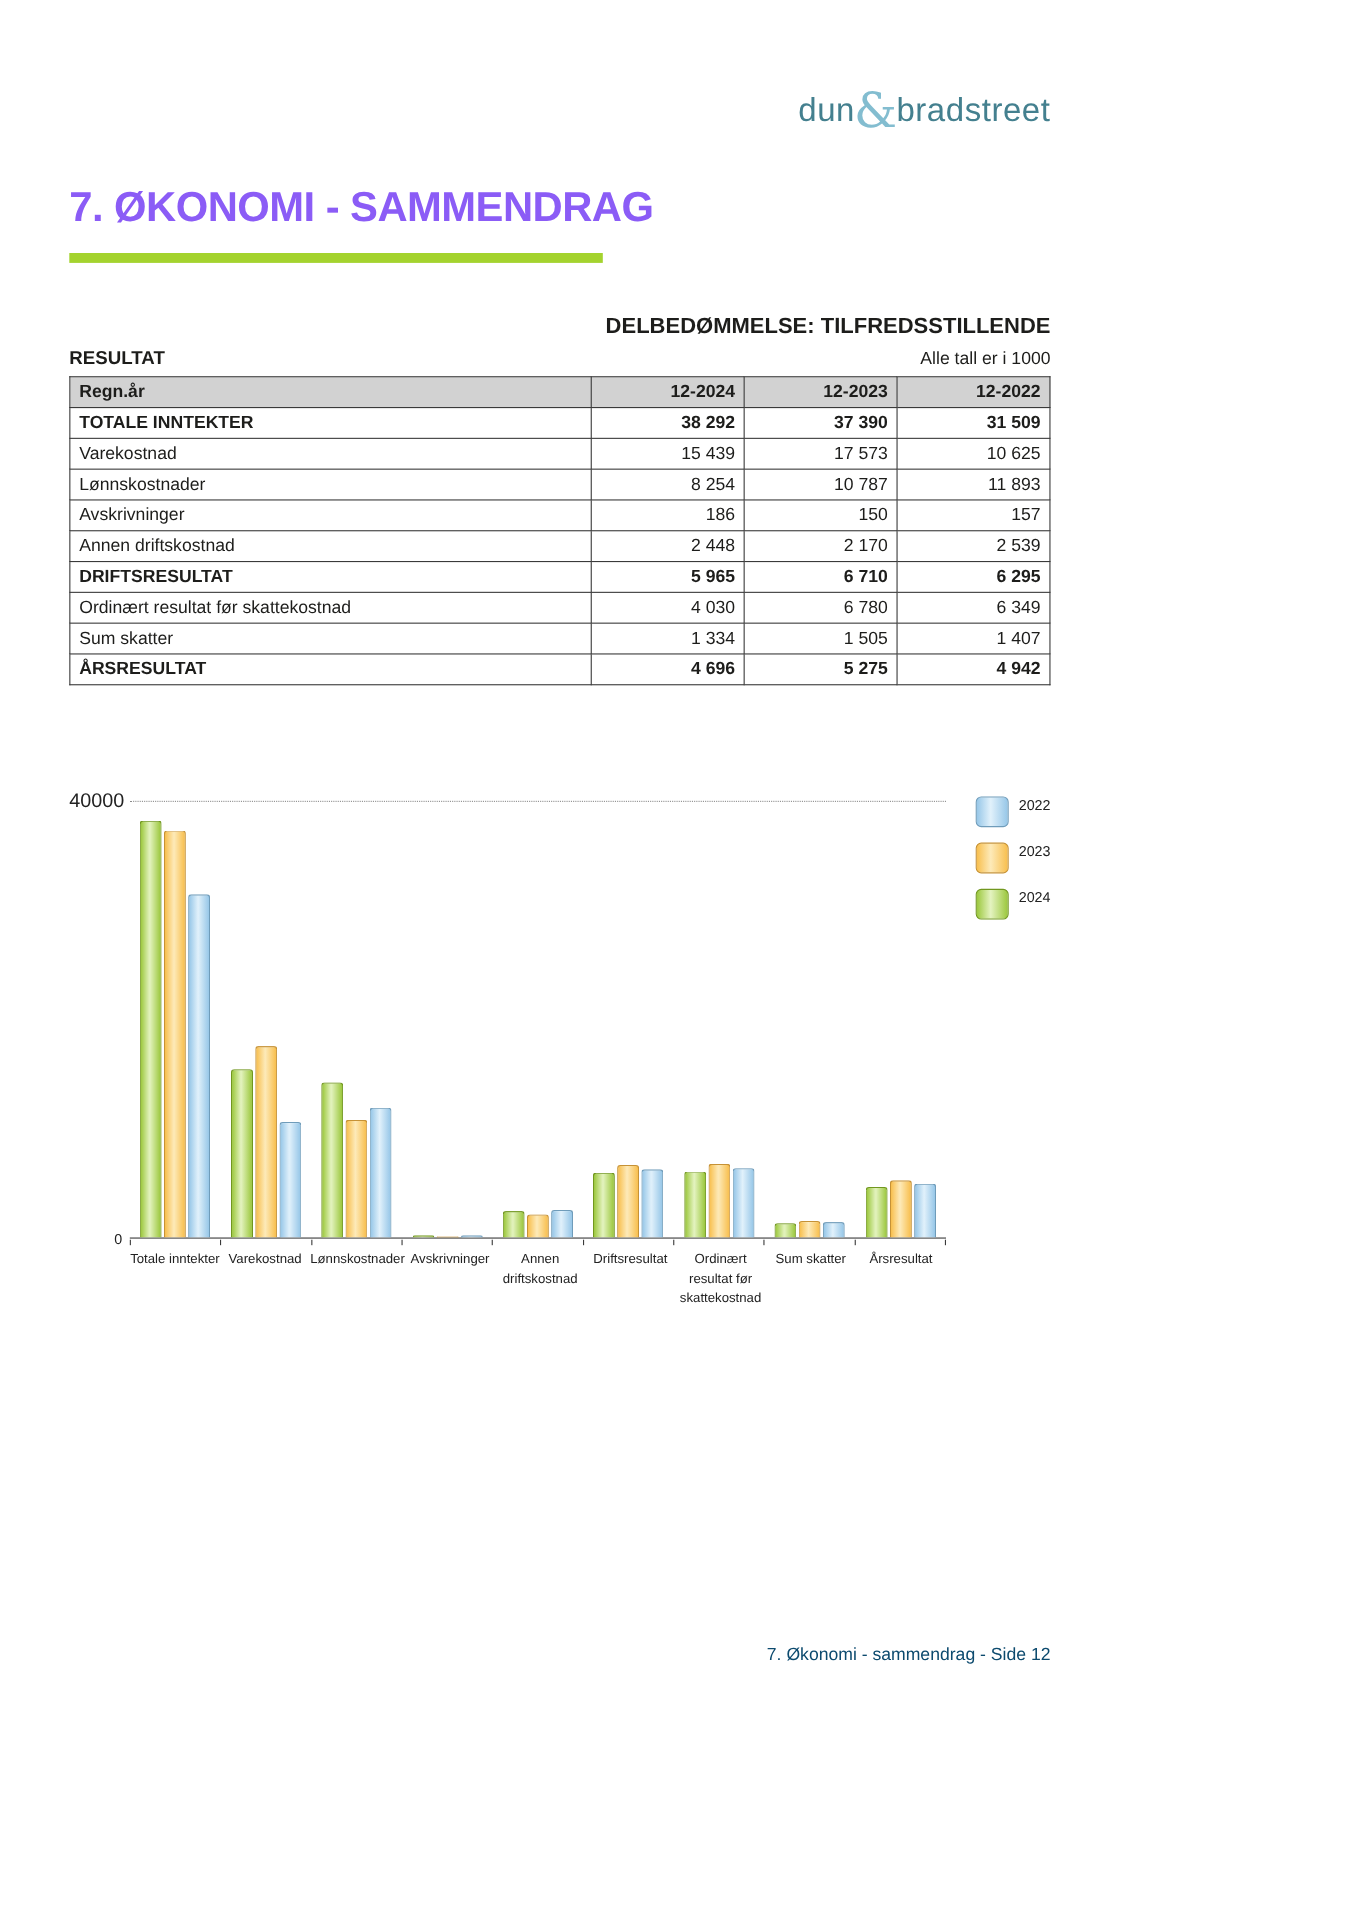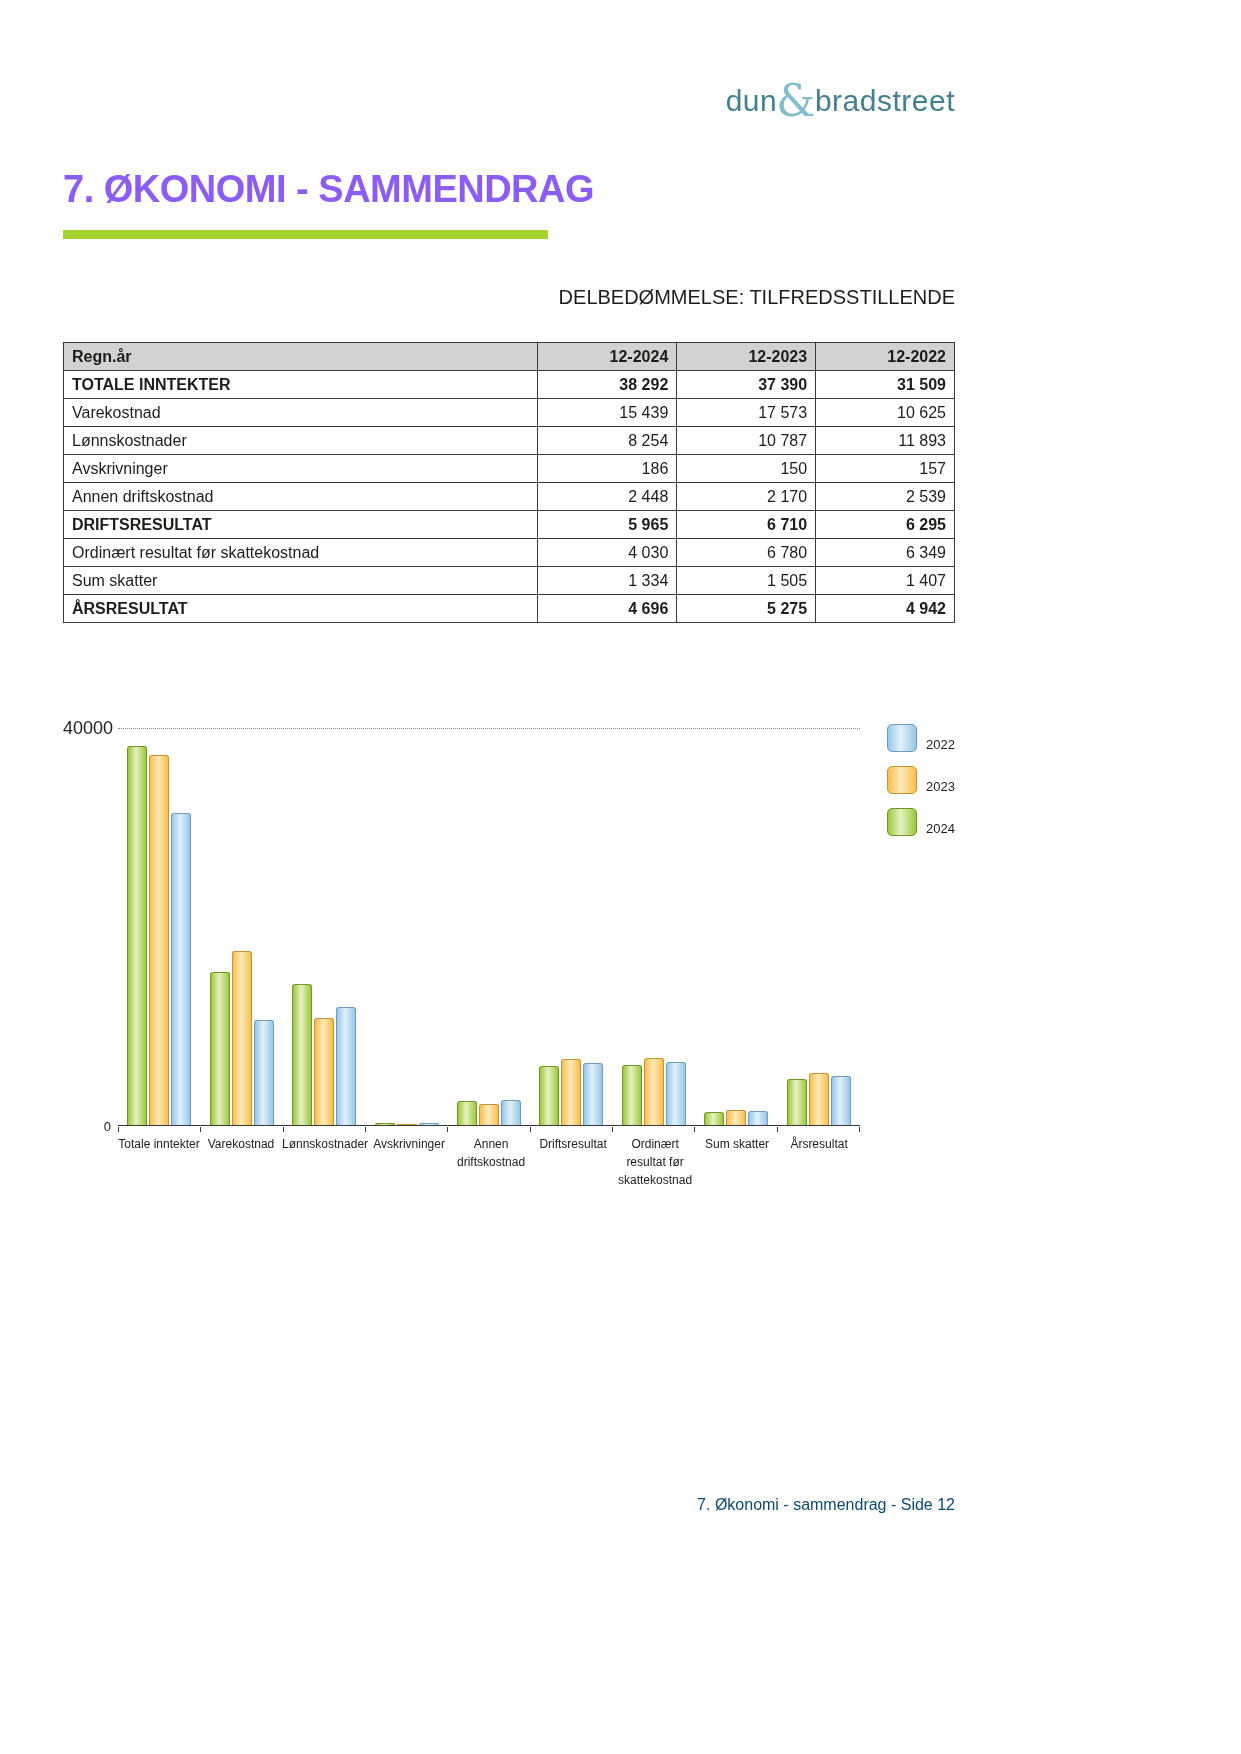--- a/index.html
+++ b/index.html
@@ -8,21 +8,21 @@
 
   
   .logo { position:absolute; top:70px; right:286px; font-size:30px; color:#44808f; letter-spacing:0.5px; white-space:nowrap; }
   .logo .amp { font-family:"DejaVu Serif", serif; font-size:44px; color:#83bdd0; position:relative; top:5px; margin:0 -1px; font-weight:400; }
 
   
   .page-title { position:absolute; left:63px; top:168px; font-size:38px; font-weight:bold; letter-spacing:-0.5px; color:#8b5cf6; }
   .green-rule { position:absolute; left:63px; top:230px; width:485px; height:9px; background:#a4d32e; }
 
   
-  .assessment { position:absolute; left:80px; right:286px; top:286px; text-align:right; font-size:20px; font-weight:normal; }
+  .assessment { position:absolute; left:80px; right:286px; top:286px; text-align:right; font-size:20px; font-weight:bold; }
   .section-row { position:absolute; left:63px; right:286px; top:316px; display:flex; justify-content:space-between; align-items:flex-end; }
   .section-label { font-size:17px; font-weight:bold; }
   .units-note { font-size:16px; }
 
   
   .result-table { position:absolute; left:63px; top:342px; width:892px; border-collapse:collapse; font-size:16px; }
   .result-table th, .result-table td { border:1px solid #3a3a3a; padding:4px 8px; height:28px; }
   .result-table thead th { background:#d2d2d2; font-weight:bold; }
   .result-table .col-label { width:475px; text-align:left; }
   .result-table .col-num { width:139px; text-align:right; }
@@ -38,39 +38,43 @@
   .c-2024 { background:linear-gradient(90deg,#9cc83e,#e4f3c0 45%,#9cc83e); border-color:#71971f; }
   .c-2023 { background:linear-gradient(90deg,#f8bf4e,#fdeab9 45%,#f8bf4e); border-color:#c69236; }
   .c-2022 { background:linear-gradient(90deg,#97c7e8,#e1f1fb 45%,#97c7e8); border-color:#6f9cba; }
   .ticks { position:absolute; left:55px; top:415px; width:742px; height:5px; display:flex; }
   .tick-cell { flex:1; border-left:1px solid #3a3a3a; }
   .ticks .tick-cell:last-child { border-right:1px solid #3a3a3a; }
   .x-labels { position:absolute; left:55px; top:423px; width:742px; display:flex; }
   .x-label { flex:1; display:flex; justify-content:center; font-size:12px; color:#222; line-height:1.5; }
   .x-label span { text-align:center; }
   .legend { position:absolute; right:0; top:12px; display:flex; flex-direction:column; gap:14px; }
-  .legend-item { display:flex; align-items:flex-end; gap:9px; }
+  .legend-item { display:flex; align-items:flex-start; gap:9px; }
   .swatch { width:30px; height:28px; border-radius:5px; border-style:solid; border-width:1px; }
   .legend-label { font-size:13px; color:#222; }
 
   
   .footer { position:absolute; right:286px; top:1496px; font-size:16px; color:#0c4a6e; }
 </style>
 </head>
 <body>
 
 <div class="page">
 
   <div class="logo"><span>dun</span><span class="amp">&amp;</span><span>bradstreet</span></div>
 
   <h1 class="page-title">7. ØKONOMI - SAMMENDRAG</h1>
   <div class="green-rule"></div>
 
   <div class="assessment">DELBEDØMMELSE: TILFREDSSTILLENDE</div>
 
+  <div class="section-row">
+    <div class="section-label">RESULTAT</div>
+    <div class="units-note">Alle tall er i 1000</div>
+  </div>
 
   <table class="result-table">
     <thead>
       <tr>
           <th class="col-label">Regn.år</th>
           <th class="col-num">12-2024</th>
           <th class="col-num">12-2023</th>
           <th class="col-num">12-2022</th>
         </tr>
     </thead>

